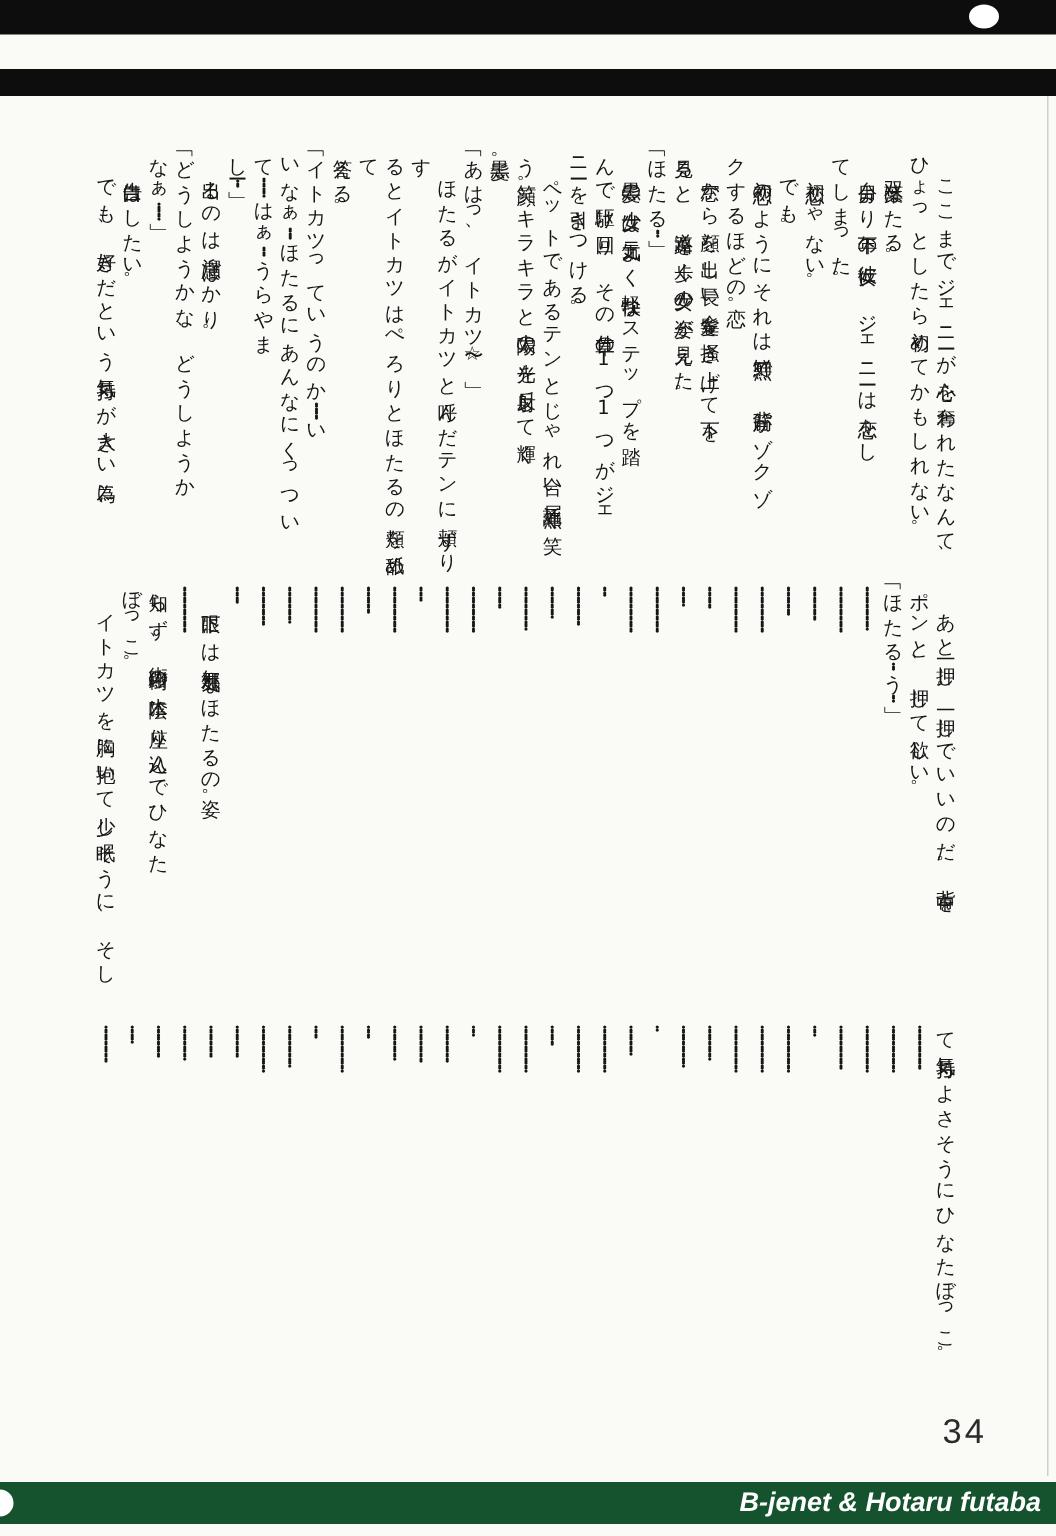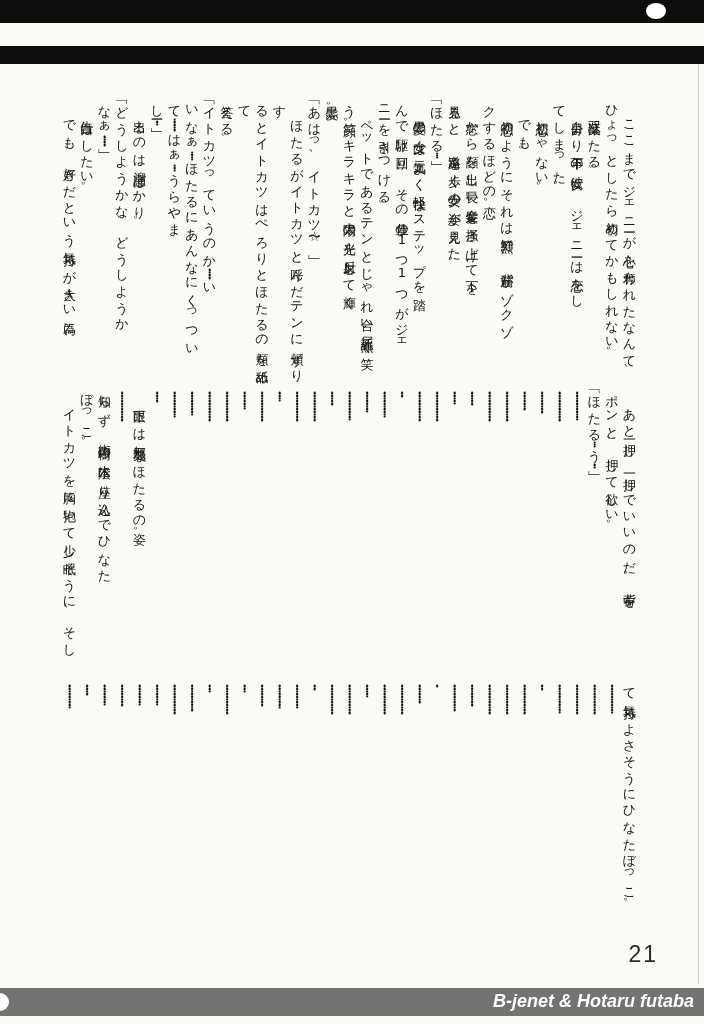--- a/index.html
+++ b/index.html
@@ -13,21 +13,21 @@
   .band{position:absolute;right:66px;width:578px;
         writing-mode:vertical-rl;text-orientation:upright;
         font-size:13px;letter-spacing:1.6px;line-height:17.5px;color:#161616;
         overflow:hidden;}
   .band-top{top:96px;height:290px;}
   .band-middle{top:385px;height:290px;}
   .band-bottom{top:678px;height:296px;}
   .tline{margin:0;padding:0;}
   .page-number{position:absolute;right:46px;top:941px;font-size:23px;color:#2b2b2b;
                letter-spacing:2px;font-family:"Liberation Sans",sans-serif;}
-  .footer-bar{position:absolute;left:0;top:988px;width:704px;height:28px;background:#737373;}
+  .footer-bar{position:absolute;left:0;top:988px;width:704px;height:28px;background:#14532d;}
   .footer-text{position:absolute;right:10px;top:3px;color:#ffffff;font-size:18px;
                font-weight:bold;font-style:italic;white-space:nowrap;
                font-family:"Liberation Sans",sans-serif;}
   .hole-bl{position:absolute;left:-9px;top:993px;width:18px;height:18px;background:#ffffff;
            border-radius:50%;z-index:2;}
 </style>
 </head>
 <body>
 
 <div class="page">
@@ -137,20 +137,20 @@
       <div class="tline">・・・・・・・・・・・・・・・・・</div>
       <div class="tline">・・・・・・・・・・・・・・・・・・・</div>
       <div class="tline">・・・・・・・・・・・・・</div>
       <div class="tline">・・・・・・・・・・・・・</div>
       <div class="tline">・・・・・・・・・・・・・・</div>
       <div class="tline">・・・・・・・・・・・・・</div>
       <div class="tline">・・・・・・・</div>
       <div class="tline">・・・・・・・・・・・・・・・</div>
     </div>
 
-  <div class="page-number">21</div>
+  <div class="page-number">34</div>
 
   <div class="footer-bar">
     <span class="footer-text">B-jenet &amp; Hotaru futaba</span>
   </div>
   <div class="hole-bl"></div>
 
 </div>
 
 </body></html>

